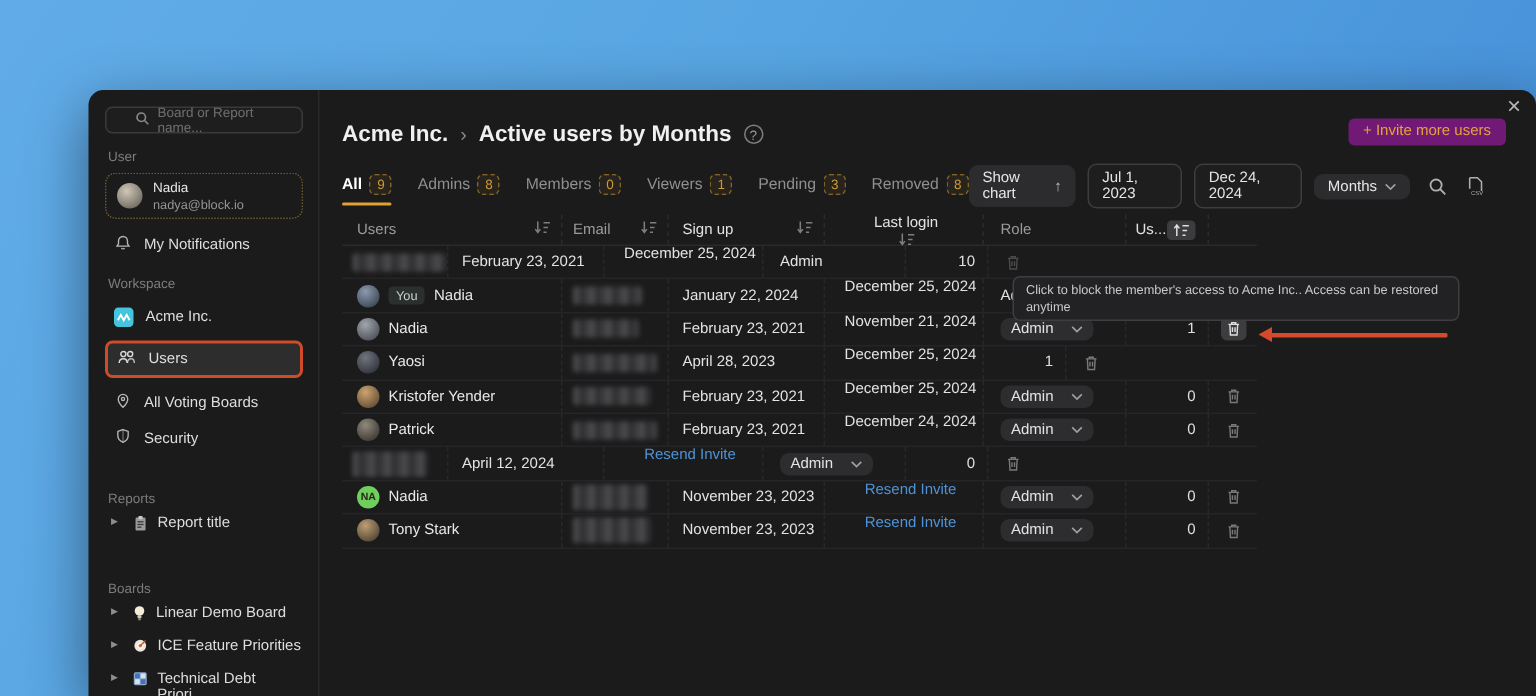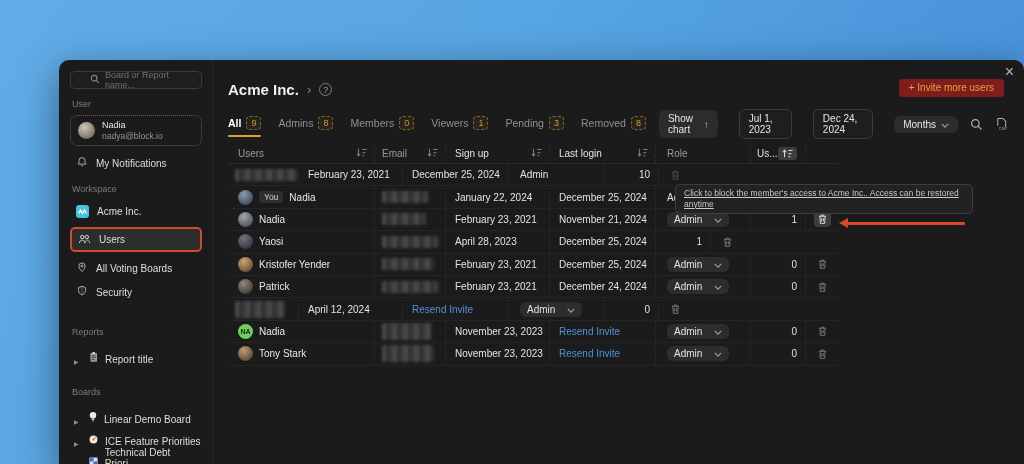--- a/index.html
+++ b/index.html
@@ -26,51 +26,51 @@
     background:radial-gradient(circle at 38% 32%, #cfc8b8, #5a544a); flex:0 0 17px; }
   .pname { font-size:9px; color:#e8e8e8; line-height:11px; }
   .pemail { font-size:8.5px; color:#969696; line-height:10px; }
   .side-item { display:flex; align-items:center; gap:8px; height:22px;
     font-size:10px; color:#dedede; padding-left:6px; margin:2px 0; }
   .side-item svg { flex:0 0 auto; }
   .side-item.selected { border:2px solid #d04b27; background:#2d2d2e;
     border-radius:5px; height:25px; margin:5px 0; }
   .acme-ico { width:13px; height:13px; border-radius:3px; background:#45c4dd;
     display:flex; align-items:center; justify-content:center; }
-  .tree-item { display:flex; align-items:flex-end; gap:6px; height:22px;
+  .tree-item { display:flex; align-items:flex-start; gap:6px; height:22px;
     font-size:10px; color:#dedede; padding-left:4px; }
   .caret { font-size:6px; color:#8d8d8d; width:8px; }
   .sp { height:12px; }
 
   
   .main { flex:1; position:relative; padding:0 0 0 15px; }
   .close-btn { position:absolute; top:4px; right:10px; font-size:16px;
     color:#b5b5b5; line-height:16px; cursor:default; }
   .title-row { margin-top:18px; display:flex; align-items:center; gap:8px; height:22px; }
   .title-main { font-size:15px; font-weight:bold; color:#f0f0f0; }
   .crumb-sep { font-size:13px; color:#8a8a8a; }
   .help-ico { width:13px; height:13px; border:1px solid #7d7d7d; border-radius:50%;
     color:#9c9c9c; font-size:9px; text-align:center; line-height:12px; }
-  .invite-btn { position:absolute; top:19px; right:20px; background:#7f1d1d;
+  .invite-btn { position:absolute; top:19px; right:20px; background:#701a75;
     color:#e6a23c; font-size:10px; padding:3px 10px 4px; border-radius:4px; }
 
   .toolbar { margin-top:14px; display:flex; align-items:center;
-    justify-content:space-between; padding-right:16px; height:20px; }
+    justify-content:space-between; padding-right:34px; height:20px; }
   .tabs { display:flex; align-items:center; gap:17px; }
   .tab { display:flex; align-items:center; gap:5px; font-size:10.5px;
     color:#8f8f8f; position:relative; padding-bottom:2px; }
   .tab.active { color:#ffffff; font-weight:bold; }
   .tab.active::after { content:""; position:absolute; left:0; right:0; bottom:-5px;
     height:2px; background:#dfa133; border-radius:1px; }
   .tbadge { font-size:9px; color:#cf9a33; border:1px dashed rgba(205,155,55,.55);
     background:rgba(140,100,30,.12); border-radius:4px; padding:0 4px;
     line-height:12px; font-weight:normal; }
   .controls { display:flex; align-items:center; gap:8px; }
   .ctl-btn { font-size:10px; color:#e6e6e6; border-radius:6px; padding:3px 9px;
-    display:flex; align-items:center; gap:5px;margin-left:13px; }
+    display:flex; align-items:center; gap:5px; }
   .ctl-fill { background:#2c2c2e; }
   .ctl-line { border:1px solid #3d3d3f; background:#1e1e1f; }
   .ctl-ico { color:#b0b0b0; display:flex; align-items:center; margin-left:4px; }
 
   
   .table { margin-top:9px; width:610px; font-size:10px; }
   .thead { display:flex; height:21px; align-items:center; color:#9b9b9b;
     border-bottom:1px solid #2a2a2c; }
   .hcell { display:flex; align-items:center; justify-content:space-between;
     height:100%; padding:0 6px 0 10px; border-right:1px dashed rgba(255,255,255,.07); }
@@ -78,21 +78,21 @@
   .sort-active-box { background:#3c3c3e; border-radius:3px; padding:1px 3px;
     display:flex; align-items:center; }
   .trow { display:flex; height:22.4px; align-items:center;
     border-bottom:1px solid #252527; }
   .cell { height:100%; display:flex; align-items:center; padding-left:10px;
     border-right:1px dashed rgba(255,255,255,.06); overflow:hidden; }
   .cell:last-child { border-right:none; }
   .c-users { width:147px; gap:6px; }
   .c-email { width:71px; padding-left:7px; }
   .c-signup { width:104px; padding-left:9px; color:#e3e3e3; }
-  .c-last { width:106px; padding-left:9px; color:#e3e3e3; }
+  .c-last { width:106px; padding-left:9px; color:#e3e3e3;flex-direction:column; }
   .c-role { width:95px; padding-left:11px; }
   .c-usage { width:55px; justify-content:flex-end; padding:0 8px 0 0; color:#e0e0e0; }
   .c-act { width:32px; justify-content:center; padding-left:0; }
   .avatar { width:15px; height:15px; border-radius:50%; flex:0 0 15px; }
   .avatar.init { display:flex; align-items:center; justify-content:center;
     font-size:7px; font-weight:bold; color:#2c2416; }
   .ubadge { background:#2b302e; color:#ccd3cf; font-size:8.5px;
     border-radius:3px; padding:1px 5px; }
   .uname { color:#e8e8e8; white-space:nowrap; }
   .eblur { border-radius:2px; filter:blur(1.6px);
@@ -103,21 +103,21 @@
   .role-text { color:#e3e3e3; }
   .link { color:#4f93d6; }
   .trash { color:#7a7a7c; display:flex; align-items:center; justify-content:center; }
   .trash.dim { color:#4b4b4d; }
   .trash.hot { color:#e0e0e0; background:#3d3d3f; border-radius:4px; padding:2px 3px; }
 
   
   .tooltip { position:absolute; left:616px; top:124px; width:298px;
     background:#222224; border:1px solid #3e3e40; border-radius:5px;
     padding:3px 8px 4px; font-size:8.5px; color:#c9c9c9; line-height:10.5px;
-    z-index:5;text-decoration:underline; }
+    z-index:5; }
   .arrow { position:absolute; left:780px; top:158px; width:126px; height:10px; z-index:6; }
   .arrow .shaft { position:absolute; left:6px; top:4px; right:0; height:2.5px;
     background:#d6492b; border-radius:1px; }
   .arrow .head { position:absolute; left:0; top:0; width:0; height:0;
     border-top:5px solid transparent; border-bottom:5px solid transparent;
     border-right:9px solid #d6492b; }
 </style>
 </head>
 <body>
 
@@ -257,20 +257,21 @@
         <span>Technical Debt Priori...</span>
       </div>
     </div>
 
     <div class="main">
       <div class="close-btn">×</div>
 
       <div class="title-row">
         <span class="title-main">Acme Inc.</span>
         <span class="crumb-sep">›</span>
+        <span class="title-main">Active users by Months</span>
         <span class="help-ico">?</span>
       </div>
 
       <div class="invite-btn">
         <span>+</span>
         <span>Invite more users</span>
       </div>
 
       <div class="toolbar">
         <div class="tabs">

